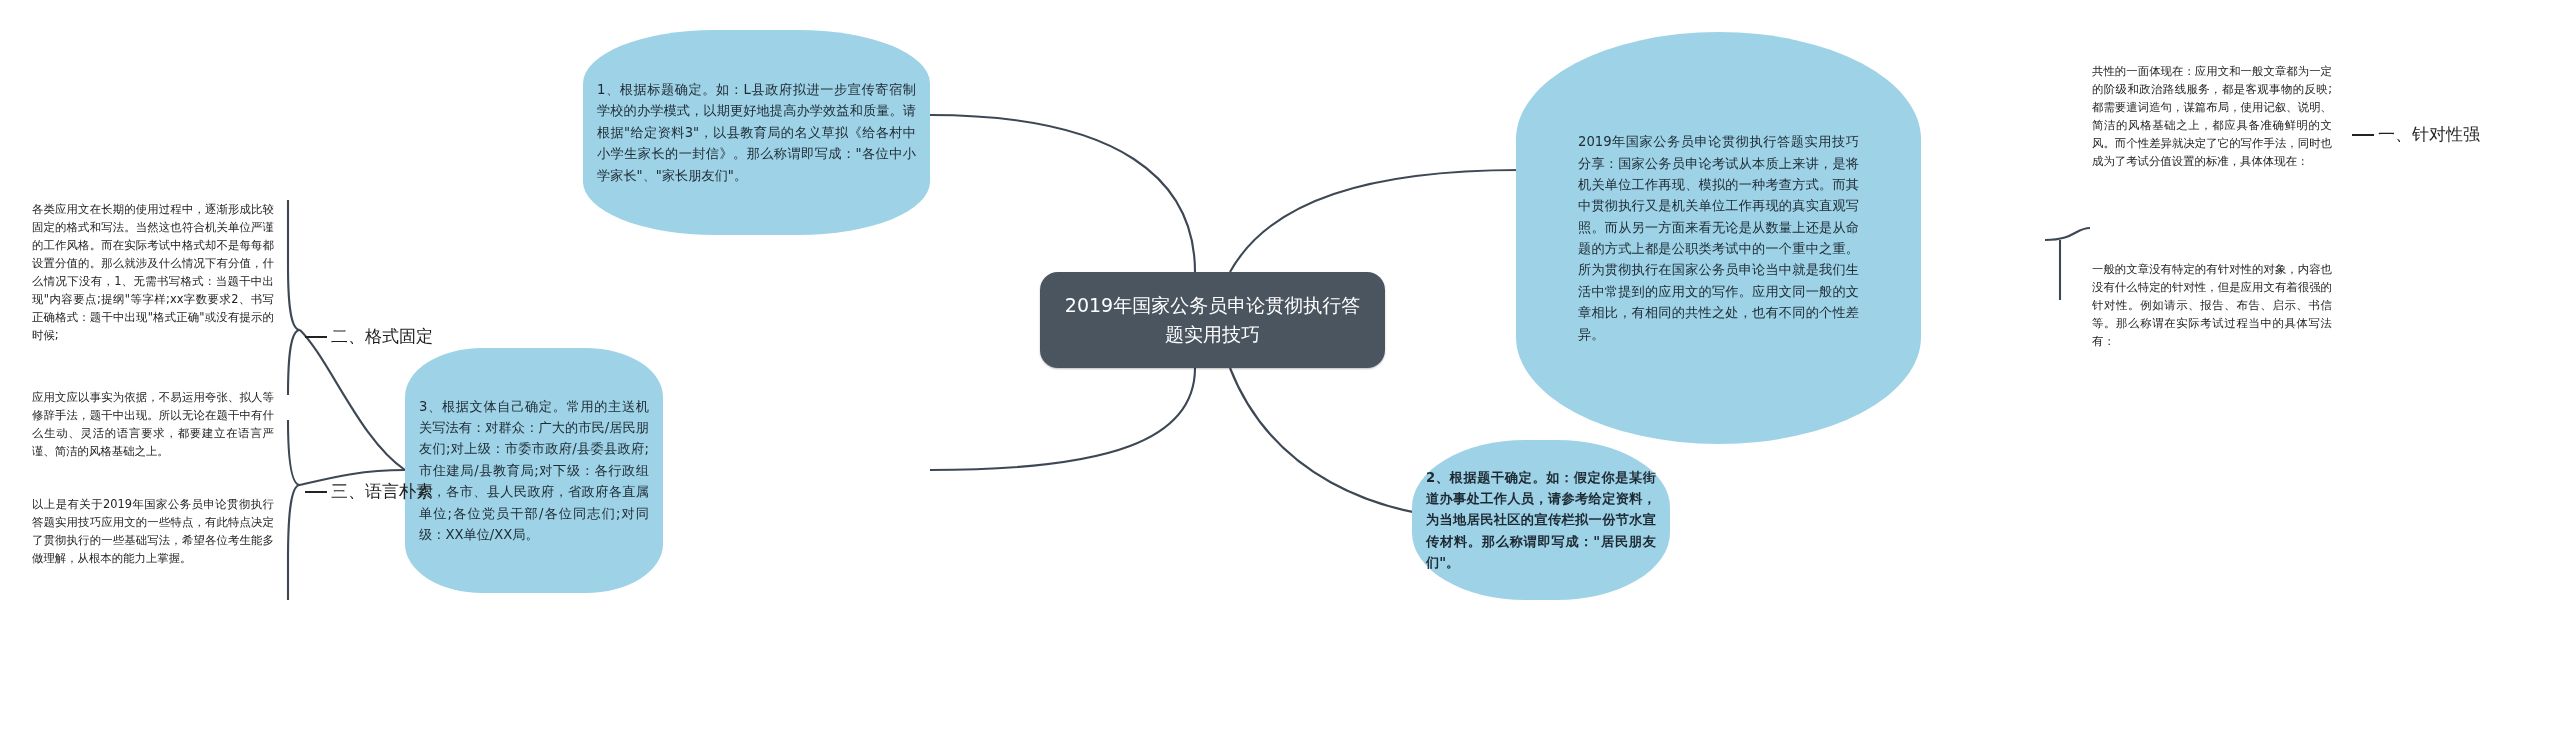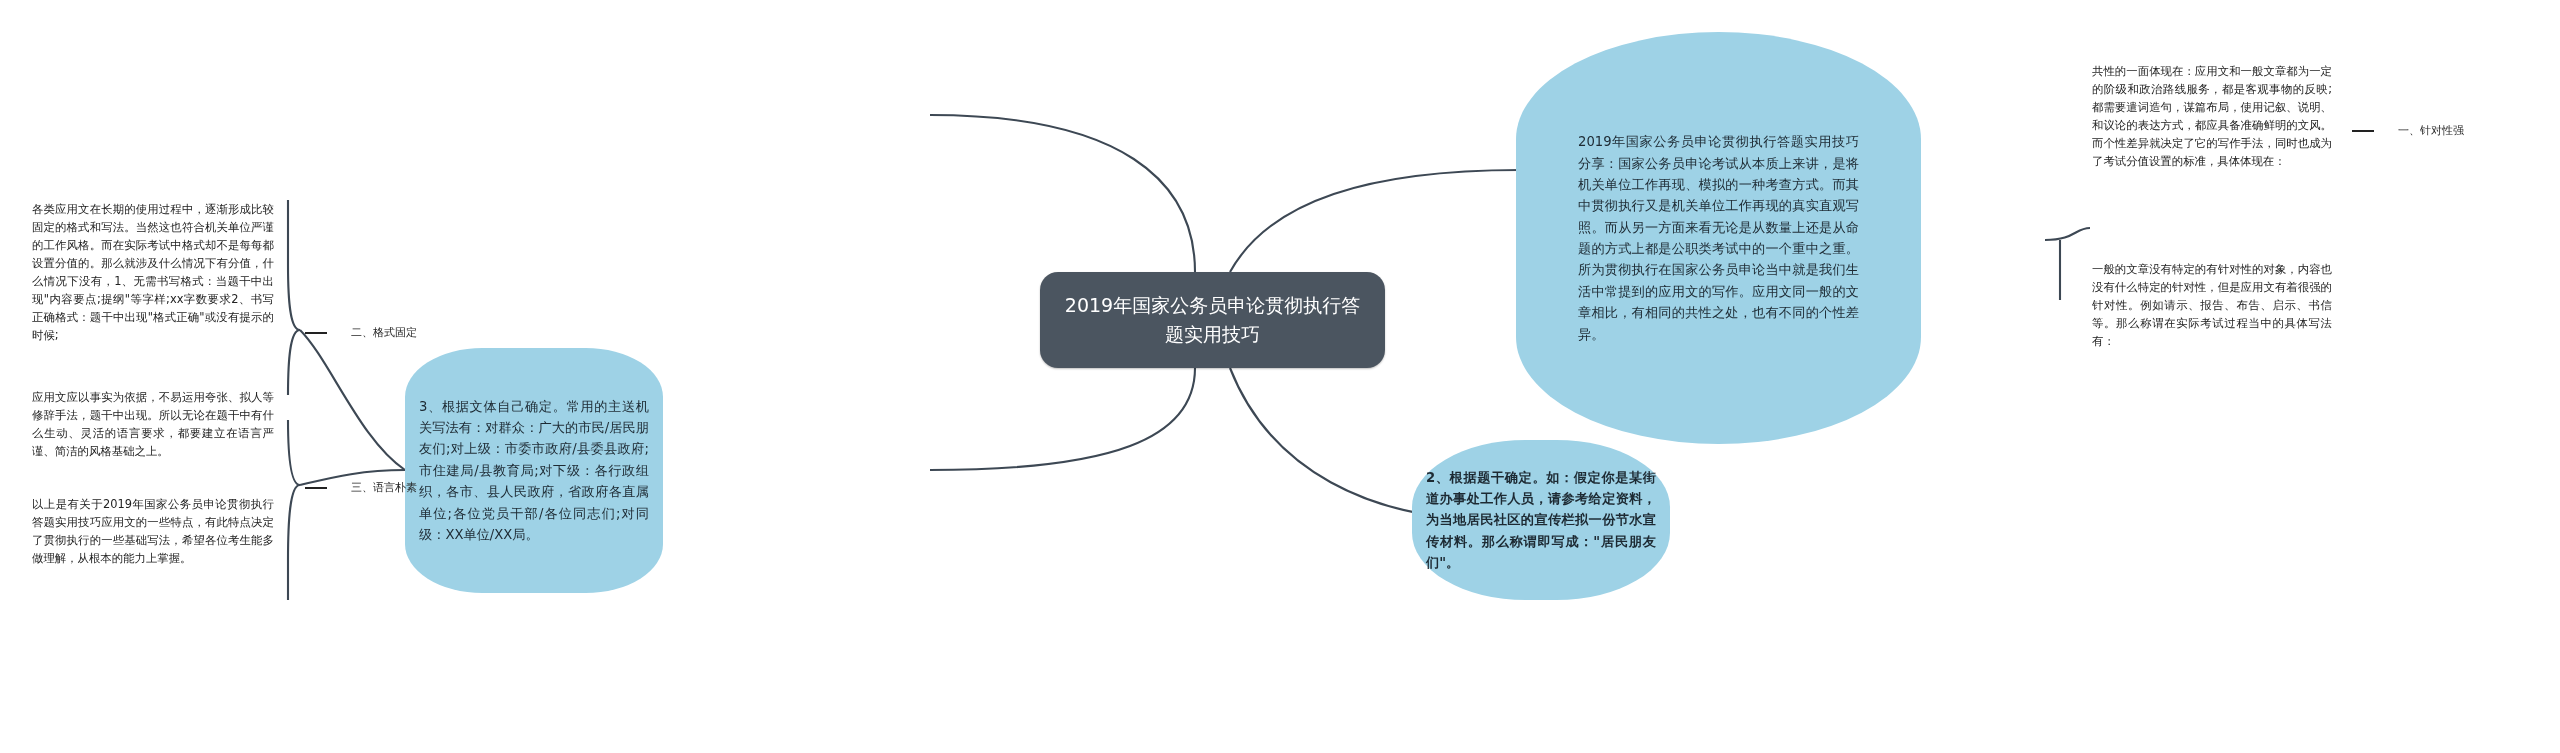--- a/index.html
+++ b/index.html
@@ -64,23 +64,23 @@
     line-height: 1.58;
     text-align: justify;
     text-align-last: left;
   }
   .leaf.right { color: #232323; }
   
   .branch-label {
     position: absolute;
     display: flex;
     align-items: center;
-    gap: 24px;
+    gap: 4px;
     color: #1f1f1f;
-    font-size: 11px;
+    font-size: 17px;
     white-space: nowrap;
   }
   .branch-label .dash {
     display: inline-block;
     width: 22px;
     height: 2px;
     background: #222;
     flex: 0 0 auto;
   }
   .branch-label.flip { flex-direction: row-reverse; }
@@ -113,34 +113,37 @@
       <path d="M405,470 C360,470 330,478 300,485"></path>
 
       <path d="M405,470 C360,440 330,360 300,330"></path>
     </g>
   </svg>
 
   <div class="node root" style="left:1040px; top:272px; width:345px; height:96px;">
     <div class="inner">2019年国家公务员申论贯彻执行答题实用技巧</div>
   </div>
 
+  <div class="node bubble b-topleft" style="left:583px; top:30px; width:347px; height:205px;">
+    <div class="inner">1、根据标题确定。如：L县政府拟进一步宣传寄宿制学校的办学模式，以期更好地提高办学效益和质量。请根据"给定资料3"，以县教育局的名义草拟《给各村中小学生家长的一封信》。那么称谓即写成："各位中小学家长"、"家长朋友们"。</div>
+  </div>
 
   <div class="node bubble b-big" style="left:1516px; top:32px; width:405px; height:412px;">
     <div class="inner" style="padding:0 62px;">2019年国家公务员申论贯彻执行答题实用技巧分享：国家公务员申论考试从本质上来讲，是将机关单位工作再现、模拟的一种考查方式。而其中贯彻执行又是机关单位工作再现的真实直观写照。而从另一方面来看无论是从数量上还是从命题的方式上都是公职类考试中的一个重中之重。所为贯彻执行在国家公务员申论当中就是我们生活中常提到的应用文的写作。应用文同一般的文章相比，有相同的共性之处，也有不同的个性差异。</div>
   </div>
 
   <div class="node bubble b-left2" style="left:405px; top:348px; width:258px; height:245px;">
     <div class="inner">3、根据文体自己确定。常用的主送机关写法有：对群众：广大的市民/居民朋友们;对上级：市委市政府/县委县政府;市住建局/县教育局;对下级：各行政组织，各市、县人民政府，省政府各直属单位;各位党员干部/各位同志们;对同级：XX单位/XX局。</div>
   </div>
 
   <div class="node bubble b-small" style="left:1412px; top:440px; width:258px; height:160px;font-weight:bold;">
     <div class="inner">2、根据题干确定。如：假定你是某街道办事处工作人员，请参考给定资料，为当地居民社区的宣传栏拟一份节水宣传材料。那么称谓即写成："居民朋友们"。</div>
   </div>
 
-  <div class="leaf right" style="left:2092px; top:62px; width:240px;">共性的一面体现在：应用文和一般文章都为一定的阶级和政治路线服务，都是客观事物的反映;都需要遣词造句，谋篇布局，使用记叙、说明、和议论的表达方式，都应具备准确鲜明的文风。而个性差异就决定了它的写作手法，同时也成为了考试分值设置的标准，具体体现在：</div>
+  <div class="leaf right" style="left:2092px; top:62px; width:240px;">共性的一面体现在：应用文和一般文章都为一定的阶级和政治路线服务，都是客观事物的反映;都需要遣词造句，谋篇布局，使用记叙、说明、简洁的风格基础之上，都应具备准确鲜明的文风。而个性差异就决定了它的写作手法，同时也成为了考试分值设置的标准，具体体现在：</div>
 
   <div class="leaf right" style="left:2092px; top:260px; width:240px;">一般的文章没有特定的有针对性的对象，内容也没有什么特定的针对性，但是应用文有着很强的针对性。例如请示、报告、布告、启示、书信等。那么称谓在实际考试过程当中的具体写法有：</div>
 
   <div class="branch-label" style="left:2352px; top:123px;">
     <span class="dash"></span>
     <span>一、针对性强</span>
   </div>
 
   <div class="leaf" style="left:32px; top:200px; width:242px;">各类应用文在长期的使用过程中，逐渐形成比较固定的格式和写法。当然这也符合机关单位严谨的工作风格。而在实际考试中格式却不是每每都设置分值的。那么就涉及什么情况下有分值，什么情况下没有，1、无需书写格式：当题干中出现"内容要点;提纲"等字样;xx字数要求2、书写正确格式：题干中出现"格式正确"或没有提示的时候;</div>
 

